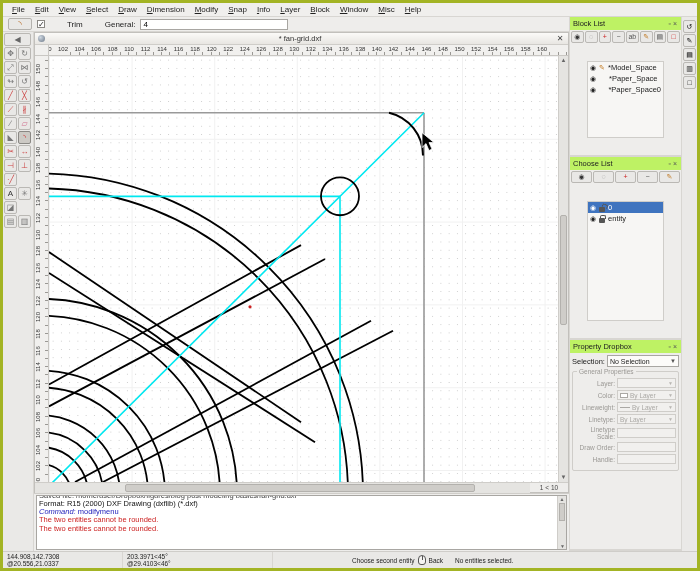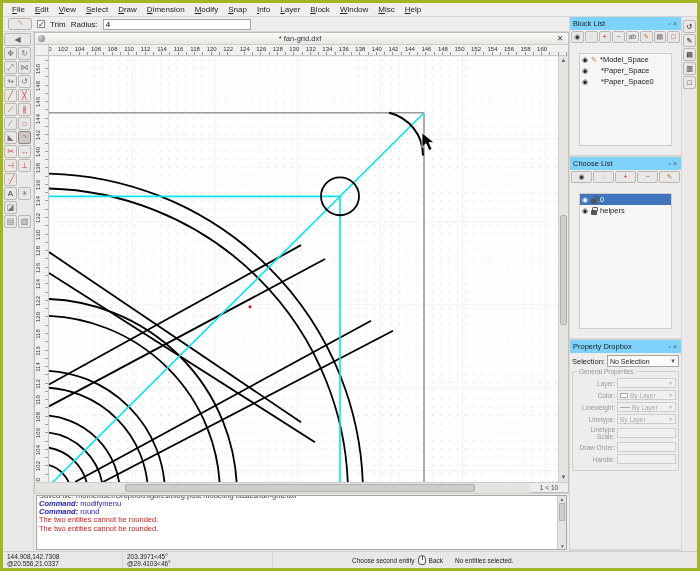--- a/index.html
+++ b/index.html
@@ -12,21 +12,21 @@
   .menu-item { font-size:8px; color:#222; padding:0 5px; cursor:default; }
   .menu-item u { text-decoration:underline; }
 
   .columns { display:flex; height:534px; }
   .left-stack { width:566px; display:flex; flex-direction:column; }
 
   
   .opt-toolbar { height:15px; display:flex; align-items:center; gap:5px; padding-left:5px; border-bottom:1px solid #d8d6d2; background:#eeedeb; }
   .tool-btn-fillet { width:24px; height:12px; border:1px solid #b3b1ad; border-radius:2px; background:#e9e8e6; font-size:9px; line-height:10px; text-align:center; color:#b5651d; }
   .chk { width:8px; height:8px; border:1px solid #8a8884; background:#fff; font-size:8px; line-height:7px; text-align:center; color:#222; }
-  .opt-label { font-size:8px; color:#222; }
+  .opt-label { font-size:8px; color:#222;margin-left:17px; }
   .radius-input { width:148px; height:11px; border:1px solid #a8a6a2; background:#fff; font-size:8px; padding:0 2px; font-family:"Liberation Sans",sans-serif; }
 
   .work-row { display:flex; flex:1; }
 
   
   .palette { width:31px; background:#eae9e7; border-right:1px solid #d8d6d2; padding:1px; }
   .pal-row { display:flex; gap:1px; margin-bottom:1px; }
   .pal-btn { width:13px; height:13px; border:1px solid #bab8b4; border-radius:2px; background:#e9e8e6; font-size:8px; line-height:11px; text-align:center; overflow:hidden; }
   .pal-btn.wide { width:27px; }
   .pal-btn.pressed { background:#ccc9c4; border-color:#8a8884; }
@@ -64,37 +64,37 @@
   .hscroll { flex:1; height:10px; background:#e5e4e1; position:relative; display:flex; align-items:center; }
   .hthumb { position:absolute; left:90px; width:350px; top:1px; bottom:1px; background:#cfcdc9; border:1px solid #b3b1ad; border-radius:2px; }
   .zoom-ind { width:38px; font-size:6.5px; color:#444; text-align:center; }
 
   
   .command-dock { height:58px; background:#eeedeb; border-top:1px solid #cfcdc9; padding:1px 2px; display:flex; flex-direction:column; }
   .cmd-history { flex:1; background:#fff; border:1px solid #a8a6a2; overflow:hidden; position:relative; padding:0 2px; }
   .cmd-line { font-size:7.5px; line-height:8.2px; white-space:nowrap; }
   .cmd-line.clipped { height:4px; overflow:hidden; }
   .cmd-line.clipped i { display:block; margin-top:-4px; font-style:normal; }
-  .cmd-line .pfx { font-style:italic;font-weight:bold; }
+  .cmd-line .pfx { font-style:italic; }
   .cmd-scroll { position:absolute; right:0; top:0; bottom:0; width:9px; background:#e5e4e1; border-left:1px solid #cfcdc9; font-size:5px; color:#666; text-align:center; }
   .cmd-scroll .sthumb { margin:1px; height:18px; background:#cfcdc9; border:1px solid #b3b1ad; }
   .cmd-input-row { height:15px; display:flex; gap:2px; margin-top:1px; }
   .cmd-input { flex:1; height:100%; border:1px solid #a8a6a2; background:#fff; font-size:8px; padding:0 2px; font-family:"Liberation Sans",sans-serif; color:#111; }
   .kbd-btn { width:16px; height:14px; border:1px solid #a8a6a2; background:#e9e8e6; border-radius:2px; position:relative; }
   .kbd-btn::after { content:""; position:absolute; left:3px; right:3px; top:5px; height:3px; background:#222; }
 
   
   .docks { width:112px; display:flex; flex-direction:column; border-left:1px solid #d8d6d2; background:#eeedeb; }
   .panel { display:flex; flex-direction:column; border-bottom:2px solid #d8d6d2; }
-  .panel-hdr { height:13px; display:flex; align-items:center; padding:0 3px; font-size:7.5px; color:#222; background:#7dd3fc; }
+  .panel-hdr { height:13px; display:flex; align-items:center; padding:0 3px; font-size:7.5px; color:#222; background:#bef264; }
   .panel-hdr .ttl { flex:1; }
   .winctl { font-size:7px; color:#555; padding:0 1px; }
   .panel-toolbar { display:flex; gap:1px; padding:1px; }
   .ptool { flex:1; height:12px; border:1px solid #bab8b4; border-radius:2px; background:#e9e8e6; font-size:7px; line-height:10px; text-align:center; overflow:hidden; }
-  .list-body { flex:1; background:#f7f6f4; border:1px solid #cfcdc9; margin:9px; overflow:hidden; }
+  .list-body { flex:1; background:#f7f6f4; border:1px solid #cfcdc9; margin:17px; overflow:hidden; }
   .list-row { display:flex; align-items:center; gap:3px; height:11px; font-size:7.5px; color:#222; padding:0 2px; }
   .list-row .eye { font-size:7px; color:#222; }
   .list-row.sel { background:#3f74bf; color:#fff; }
   .list-row.sel .eye { color:#fff; }
   .pencil { color:#c07820; font-size:7px; }
   .lock { display:inline-block; width:6px; height:5px; background:#555; border-radius:1px; position:relative; margin-top:3px; }
   .lock::before { content:""; position:absolute; left:1px; top:-3px; width:4px; height:3px; border:1px solid #555; border-bottom:none; border-radius:2px 2px 0 0; }
   .lock.open::before { left:2.5px; transform:rotate(25deg); }
   .indent { width:7px; }
 
@@ -147,21 +147,21 @@
       <span class="menu-item"><u>H</u>elp</span>
     </div>
 
   <div class="columns">
     <div class="left-stack">
 
       <div class="opt-toolbar">
         <div class="tool-btn-fillet">◝</div>
         <span class="chk">✓</span>
         <span class="opt-label">Trim</span>
-        <span class="opt-label">Radius:</span>
+        <span class="opt-label">General:</span>
         <input class="radius-input" value="4" style="">
       </div>
 
       <div class="work-row">
         <div class="palette" id="palette">
             <div class="pal-row">
               <div class="pal-btn wide" style="color: rgb(102, 102, 102);">◀</div>
             </div>
             <div class="pal-row">
               <div class="pal-btn" style="color: rgb(119, 119, 119);">✥</div>
@@ -330,22 +330,22 @@
               </div>
               <div class="zoom-ind">1 &lt; 10</div>
             </div>
           </div>
 
           <div class="command-dock">
             <div class="cmd-history" id="cmdhistory">
               <div class="cmd-line clipped" style="color: rgb(68, 68, 68);">
                   <i>Saved file: /home/user/Dropbox/figures/blog post modeling basics/fan-grid.dxf</i>
                 </div>
+                <div class="cmd-line" style="color: rgb(17, 17, 17);">Format: R15 (2000) DXF Drawing (dxflib) (*.dxf)</div>
                 <div class="cmd-line" style="color: rgb(34, 34, 187);"><span class="pfx">Command:</span> modifymenu</div>
-                <div class="cmd-line" style="color: rgb(34, 34, 187);"><span class="pfx">Command:</span> round</div>
                 <div class="cmd-line" style="color: rgb(204, 34, 34);">The two entities cannot be rounded.</div>
                 <div class="cmd-line" style="color: rgb(204, 34, 34);">The two entities cannot be rounded.</div>
                 <div class="cmd-scroll">▲<div class="sthumb"></div><div style="position:absolute;bottom:0;left:2px">▼</div></div>
             </div>
           </div>
         </div>
       </div>
     </div>
 
     <div class="docks">
@@ -399,21 +399,21 @@
           </div>
         <div class="list-body" id="layerrows">
             <div class="list-row sel">
               <span class="eye">◉</span>
               <span class="lock open"></span>
               <span>0</span>
             </div>
             <div class="list-row">
               <span class="eye">◉</span>
               <span class="lock"></span>
-              <span>helpers</span>
+              <span>entity</span>
             </div>
           </div>
       </div>
 
       <div class="panel" style="flex:1">
         <div class="panel-hdr">
           <span class="ttl">Property Dropbox</span>
           <span class="winctl">▫</span>
           <span class="winctl">×</span>
         </div>

